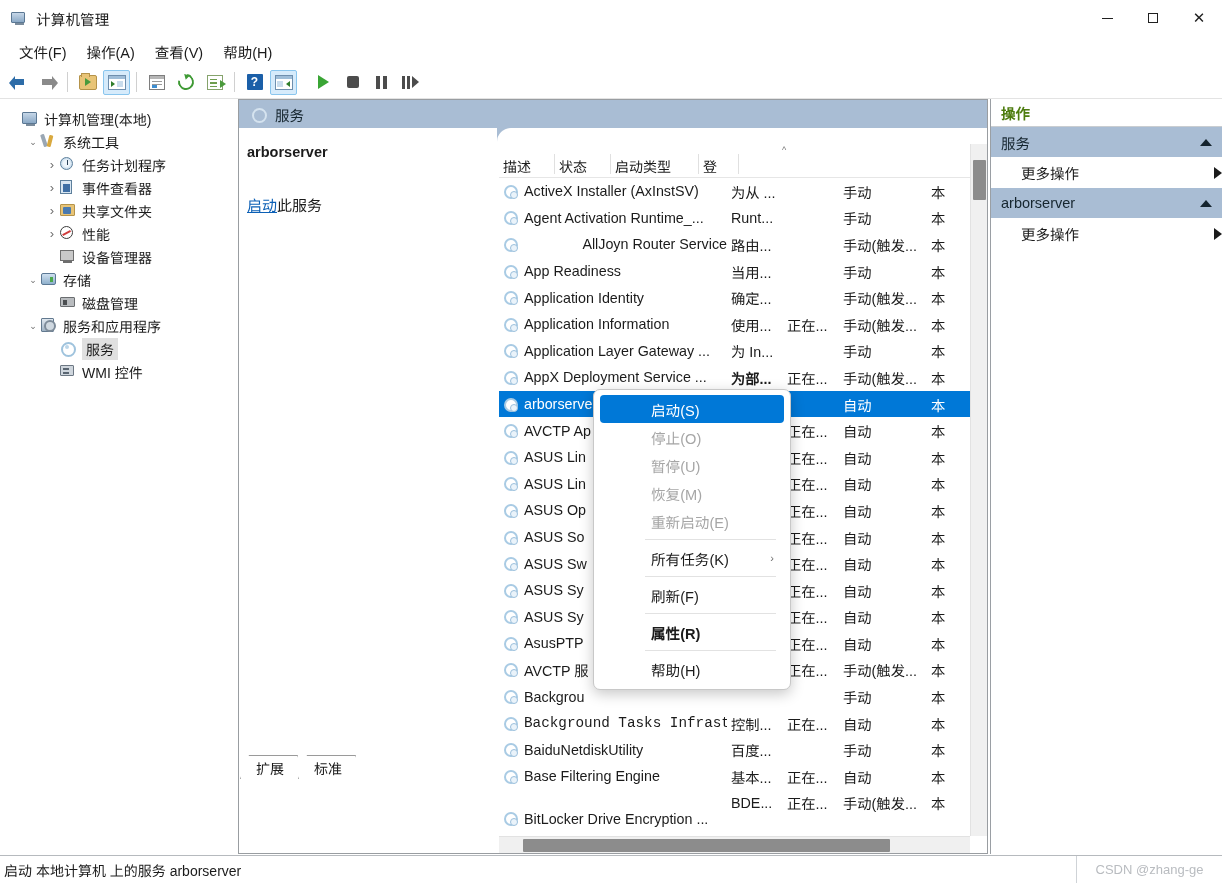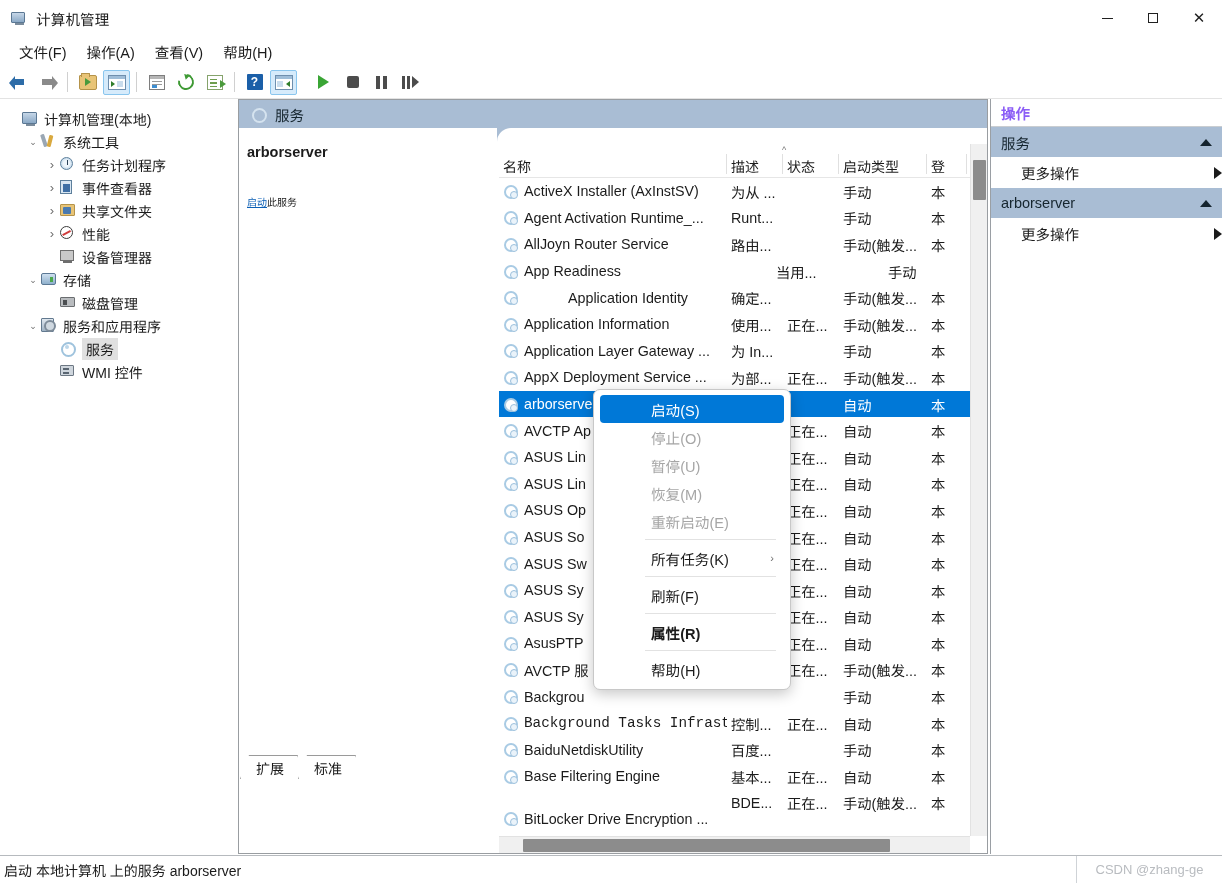--- a/index.html
+++ b/index.html
@@ -329,21 +329,21 @@
     content:""; position:absolute; left:0; top:0; width:22px; height:16px;
     background:#ffffff; border-top-left-radius: 14px;
   }
 
   
   .detail-col {
     position: absolute; left: 0; top: 28px; width: 258px; bottom: 0;
     background: #ffffff; padding: 16px 14px 0 8px;
   }
   .detail-title { font-size: 14.5px; font-weight: bold; color: #1b1b1b; }
-  .detail-action { margin-top: 34px; font-size: 10px; color: #1b1b1b; }
+  .detail-action { margin-top: 34px; font-size: 15px; color: #1b1b1b; }
   .detail-action a {
     color: #0b5fb5; text-decoration: underline; cursor: pointer;
   }
 
   
   .list-wrap {
     position: absolute; left: 260px; top: 44px; right: 0; bottom: 0;
     overflow: hidden;
   }
   .col-sortmark {
@@ -419,21 +419,21 @@
   }
   .tab.active { font-weight: normal; background: #ffffff; }
 
   
   .actions-pane {
     position: absolute; left: 990px; top: 0; width: 232px; height: 755px;
     background: #ffffff; border-left: 1px solid #9a9fa4;
   }
   .actions-title {
     height: 28px; display: flex; align-items: center; padding-left: 10px;
-    font-size: 14.5px; font-weight: bold; color: #8b5cf6;
+    font-size: 14.5px; font-weight: bold; color: #4d7c0f;
     border-bottom: 1px solid #c9cdd1;
   }
   .act-group-hdr {
     height: 30px; display: flex; align-items: center; justify-content: space-between;
     padding: 0 10px 0 10px; background: #a9bdd4; cursor: default;
   }
   .act-group-hdr span.lbl { font-size: 14.5px; color: #16262f; }
   .caret-up {
     width: 0; height: 0; border-left: 6px solid transparent;
     border-right: 6px solid transparent; border-bottom: 7px solid #15242e;
@@ -679,21 +679,20 @@
     <div class="detail-col">
       <div class="detail-title">arborserver</div>
       <div class="detail-action">
         <a>启动</a><span>此服务</span>
       </div>
     </div>
 
     <div class="list-wrap">
       <div class="col-sortmark">^</div>
       <div class="list-head" id="list-head">
-          <div class="hcell" style="width: 228px;">名称</div>
           <div class="hcell" style="width: 56px;">描述</div>
           <div class="hcell" style="width: 56px;">状态</div>
           <div class="hcell" style="width: 88px;">启动类型</div>
           <div class="hcell" style="width: 40px;">登</div>
         </div>
       <div class="list-body" id="list-body">
           <div class="srow">
             <div class="cell name" style="width: 228px;">
               <span class="svc-ico"></span>
               <span>ActiveX Installer (AxInstSV)</span>
@@ -707,41 +706,41 @@
             <div class="cell name" style="width: 228px;">
               <span class="svc-ico"></span>
               <span>Agent Activation Runtime_...</span>
             </div>
             <div class="cell" style="width: 56px;">Runt...</div>
             <div class="cell" style="width: 56px;"></div>
             <div class="cell" style="width: 88px;">手动</div>
             <div class="cell" style="width: 40px;">本</div>
           </div>
           <div class="srow">
-            <div class="cell name" style="width: 228px;">
+            <div class="cell name" style="width: 228px; justify-content: space-between;">
               <span class="svc-ico"></span>
               <span>AllJoyn Router Service</span>
             </div>
             <div class="cell" style="width: 56px;">路由...</div>
             <div class="cell" style="width: 56px;"></div>
             <div class="cell" style="width: 88px;">手动(触发...</div>
             <div class="cell" style="width: 40px;">本</div>
           </div>
           <div class="srow">
             <div class="cell name" style="width: 228px;">
               <span class="svc-ico"></span>
               <span>App Readiness</span>
             </div>
-            <div class="cell" style="width: 56px; margin-left: 45px;">当用...</div>
+            <div class="cell" style="width: 56px;">当用...</div>
             <div class="cell" style="width: 56px;"></div>
             <div class="cell" style="width: 88px;">手动</div>
             <div class="cell" style="width: 40px;">本</div>
           </div>
           <div class="srow">
-            <div class="cell name" style="width: 228px; gap: 44px;">
+            <div class="cell name" style="width: 228px;">
               <span class="svc-ico"></span>
               <span>Application Identity</span>
             </div>
             <div class="cell" style="width: 56px;">确定...</div>
             <div class="cell" style="width: 56px;"></div>
             <div class="cell" style="width: 88px;">手动(触发...</div>
             <div class="cell" style="width: 40px;">本</div>
           </div>
           <div class="srow">
             <div class="cell name" style="width: 228px;">
@@ -761,21 +760,21 @@
             <div class="cell" style="width: 56px;">为 In...</div>
             <div class="cell" style="width: 56px;"></div>
             <div class="cell" style="width: 88px;">手动</div>
             <div class="cell" style="width: 40px;">本</div>
           </div>
           <div class="srow">
             <div class="cell name" style="width: 228px;">
               <span class="svc-ico"></span>
               <span>AppX Deployment Service ...</span>
             </div>
-            <div class="cell" style="width: 56px;">为部...</div>
+            <div class="cell" style="width: 56px; font-weight: bold;">为部...</div>
             <div class="cell" style="width: 56px;">正在...</div>
             <div class="cell" style="width: 88px;">手动(触发...</div>
             <div class="cell" style="width: 40px;">本</div>
           </div>
           <div class="srow sel">
             <div class="cell name" style="width: 228px;">
               <span class="svc-ico"></span>
               <span>arborserver</span>
             </div>
             <div class="cell" style="width: 56px;"></div>

